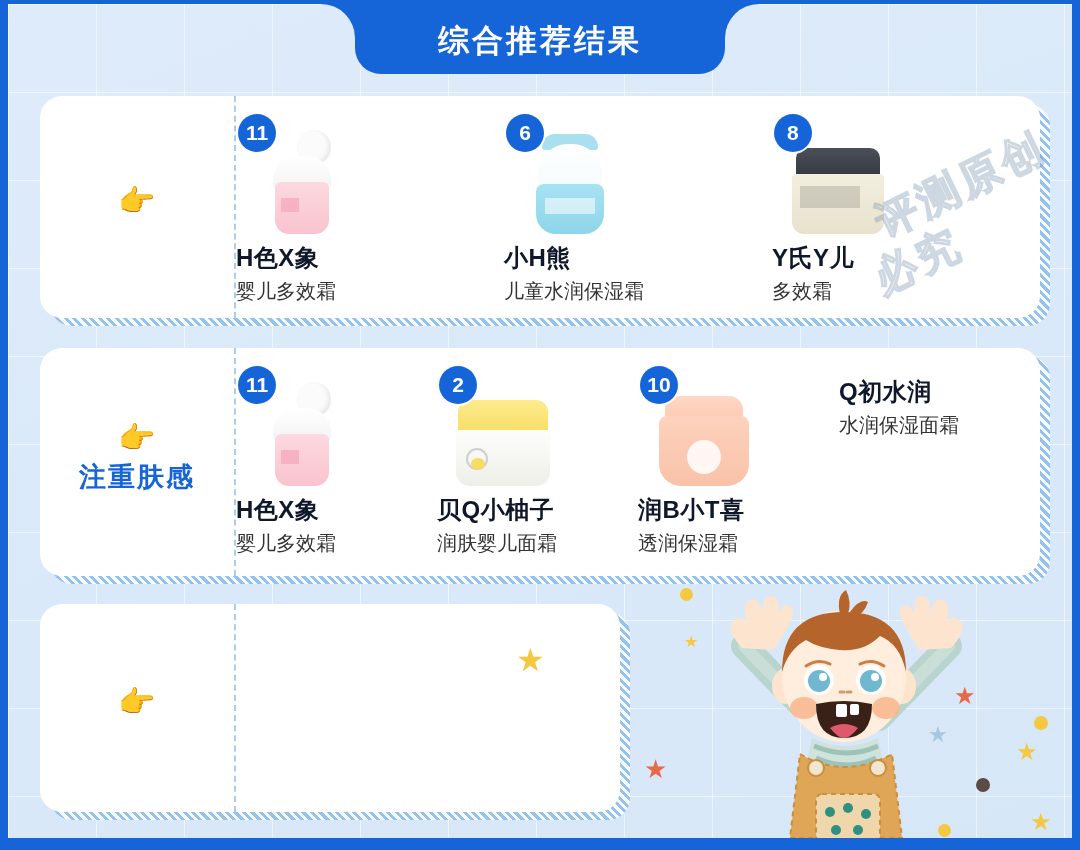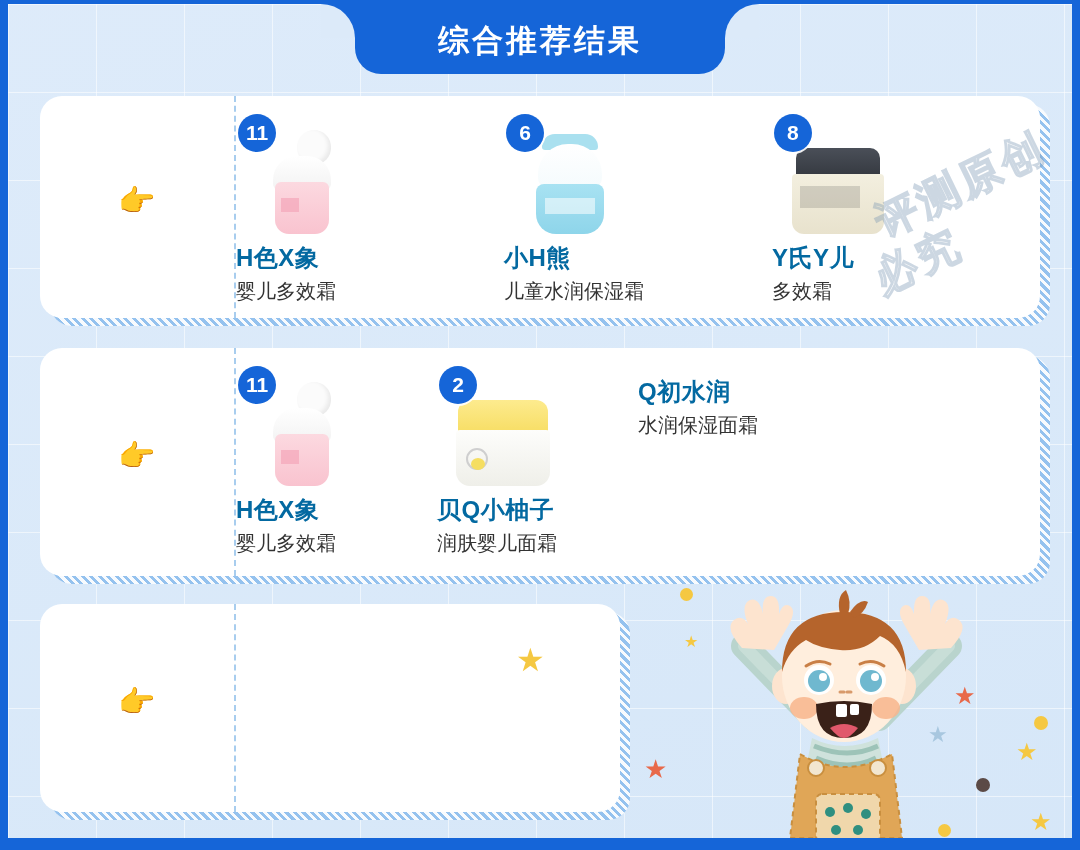--- a/index.html
+++ b/index.html
@@ -147,21 +147,21 @@
     border-radius:50%;
     background:#1565d8;
     color:#fff;
     font-size:21px; font-weight:bold;
     display:flex; align-items:center; justify-content:center;
     z-index:5;
     box-shadow:0 0 0 2px rgba(255,255,255,.9);
   }
   .p-name {
     margin-top:8px;
-    color:#0369a1;
+    color:#0f172a;
     font-size:24px;
     font-weight:bold;
     letter-spacing:.5px;
     white-space:nowrap;
   }
   .p-sub {
     margin-top:4px;
     color:#333333;
     font-size:20px;
     white-space:nowrap;
@@ -403,20 +403,21 @@
 
       </div>
     </div>
   </div>
 
   <div class="row-shadow" id="row-shadow-2"></div>
   <div class="row" id="row-2">
     <div class="row-inner">
       <div class="cat">
         <div class="cat-icon">👉</div>
+        <div class="cat-label">注重肤感</div>
       </div>
       <div class="products n4">
 
         <div class="product">
           <div class="shot">
             <span class="badge">11</span>
             <div class="jar jar-pink">
               <div class="knob"></div>
                 <div class="cap"></div>
                 <div class="body"></div>
@@ -433,20 +434,32 @@
             <div class="jar jar-yellow">
               <div class="lid"></div>
                 <div class="body"></div>
                 <div class="dot"></div>
             </div>
           </div>
           <div class="p-name">贝Q小柚子</div>
           <div class="p-sub">润肤婴儿面霜</div>
         </div>
 
+        <div class="product">
+          <div class="shot">
+            <span class="badge">10</span>
+            <div class="jar jar-peach">
+              <div class="lid"></div>
+                <div class="body"></div>
+                <div class="seal"></div>
+            </div>
+          </div>
+          <div class="p-name">润B小T喜</div>
+          <div class="p-sub">透润保湿霜</div>
+        </div>
 
         <div class="product">
           <div class="p-name">Q初水润</div>
           <div class="p-sub">水润保湿面霜</div>
         </div>
 
       </div>
     </div>
   </div>
 

